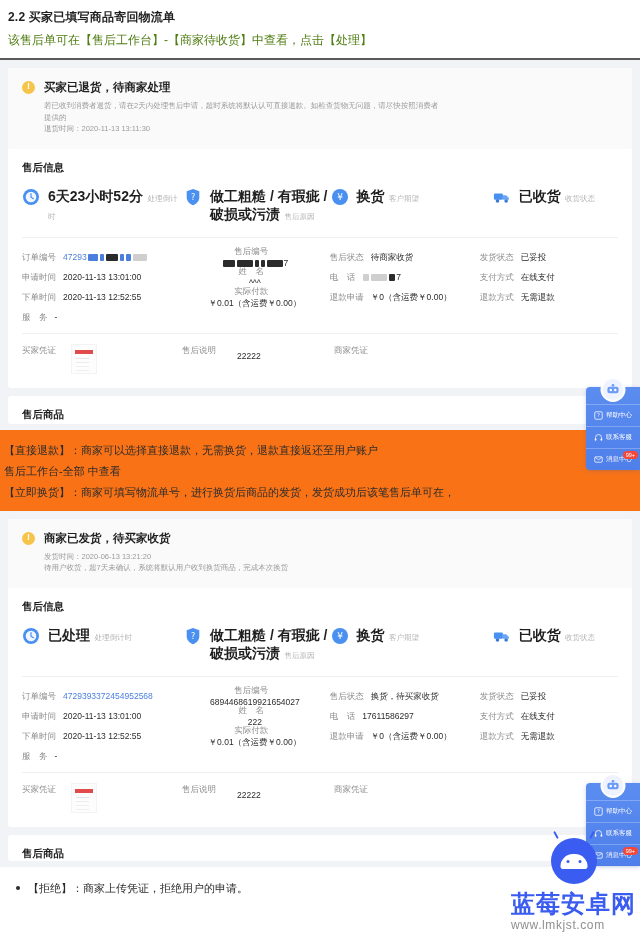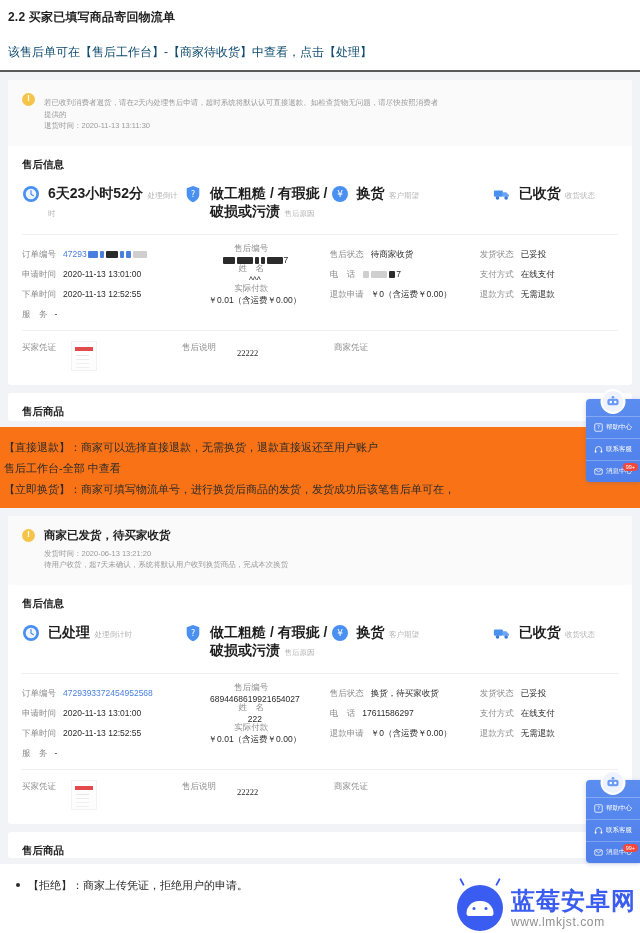--- a/index.html
+++ b/index.html
@@ -12,21 +12,21 @@
   }
   body { position: relative; }
 
   
   .doc-head { padding: 8px 8px 0 8px; }
   .doc-title {
     font-size: 12px; font-weight: bold; color: #1f1f1f;
     letter-spacing: .2px; line-height: 18px;
   }
   .doc-sub {
-    font-size: 12px; color: #0c4a6e; line-height: 20px; margin-top: 16px;
+    font-size: 12px; color: #4d7c0f; line-height: 20px; margin-top: 4px;
   }
   .rule { height: 2px; background: #5a5a5a; margin: 8px 0 0 0; }
 
   
   .app {
     background: #f2f3f7;
     padding: 8px 8px 6px 8px;
     position: relative;
   }
   .card {
@@ -114,21 +114,21 @@
   .redact {
     display: inline-block; height: 7px; background: #2b2b2b;
     vertical-align: middle; border-radius: 1px; margin: 0 1px;
   }
   .redact.blue { background: #4a7fe0; }
   .redact.grey { background: #cfcfcf; }
 
   
   .proof { display: flex; align-items: flex-start; padding: 10px 14px 14px 14px; }
   .p-c1 { width: 160px; display: flex; align-items: flex-start; }
-  .p-c2 { width: 152px; display: flex; align-items: flex-start; font-family: Liberation Serif, serif; }
+  .p-c2 { width: 152px; display: flex; align-items: flex-start; }
   .p-c3 { width: 200px; display: flex; align-items: flex-start; }
   .thumb {
     width: 26px; height: 30px; background: #fdfdfd; margin-left: 8px;
     border: 1px solid #f3f3f3; position: relative; overflow: hidden;
   }
   .thumb::before {
     content: ""; position: absolute; left: 3px; right: 3px; top: 5px; height: 4px;
     background: #e24b4b;
   }
   .thumb::after {
@@ -179,21 +179,21 @@
   .h-ico { display: flex; width: 9px; height: 9px; }
   .badge {
     position: absolute; right: 2px; top: 2px;
     background: #f5483b; color: #fff; font-size: 5.5px;
     border-radius: 7px; padding: 0 3px; line-height: 8px; height: 8px;
   }
 
   
   .watermark {
     position: absolute; right: 4px; bottom: 2px;
-    display: flex; align-items: center; gap: 8px;
+    display: flex; align-items: center; gap: 8px; flex-direction: column;
   }
   .wm-logo {
     width: 46px; height: 46px; border-radius: 50%; background: #3b5cf0;
     position: relative; flex: 0 0 46px;
   }
   .wm-logo .head {
     position: absolute; left: 50%; top: 50%; transform: translate(-50%,-46%);
     width: 27px; height: 15px; background: #ffffff;
     border-radius: 13px 13px 3px 3px;
   }
@@ -227,20 +227,21 @@
 </div>
 <div class="rule"></div>
 
 <div class="app">
 
   <div class="card">
 
     <div class="alert">
       <div class="alert-ico"></div>
       <div class="alert-body">
+        <div class="alert-title">买家已退货，待商家处理</div>
         <div class="alert-desc">
           <span class="line">若已收到消费者退货，请在2天内处理售后申请，超时系统将默认认可直接退款。如检查货物无问题，请尽快按照消费者提供的</span>
           <span class="line">退货时间：2020-11-13 13:11:30</span>
         </div>
       </div>
     </div>
 
     <div class="sec-title">售后信息</div>
 
     <div class="strip">

